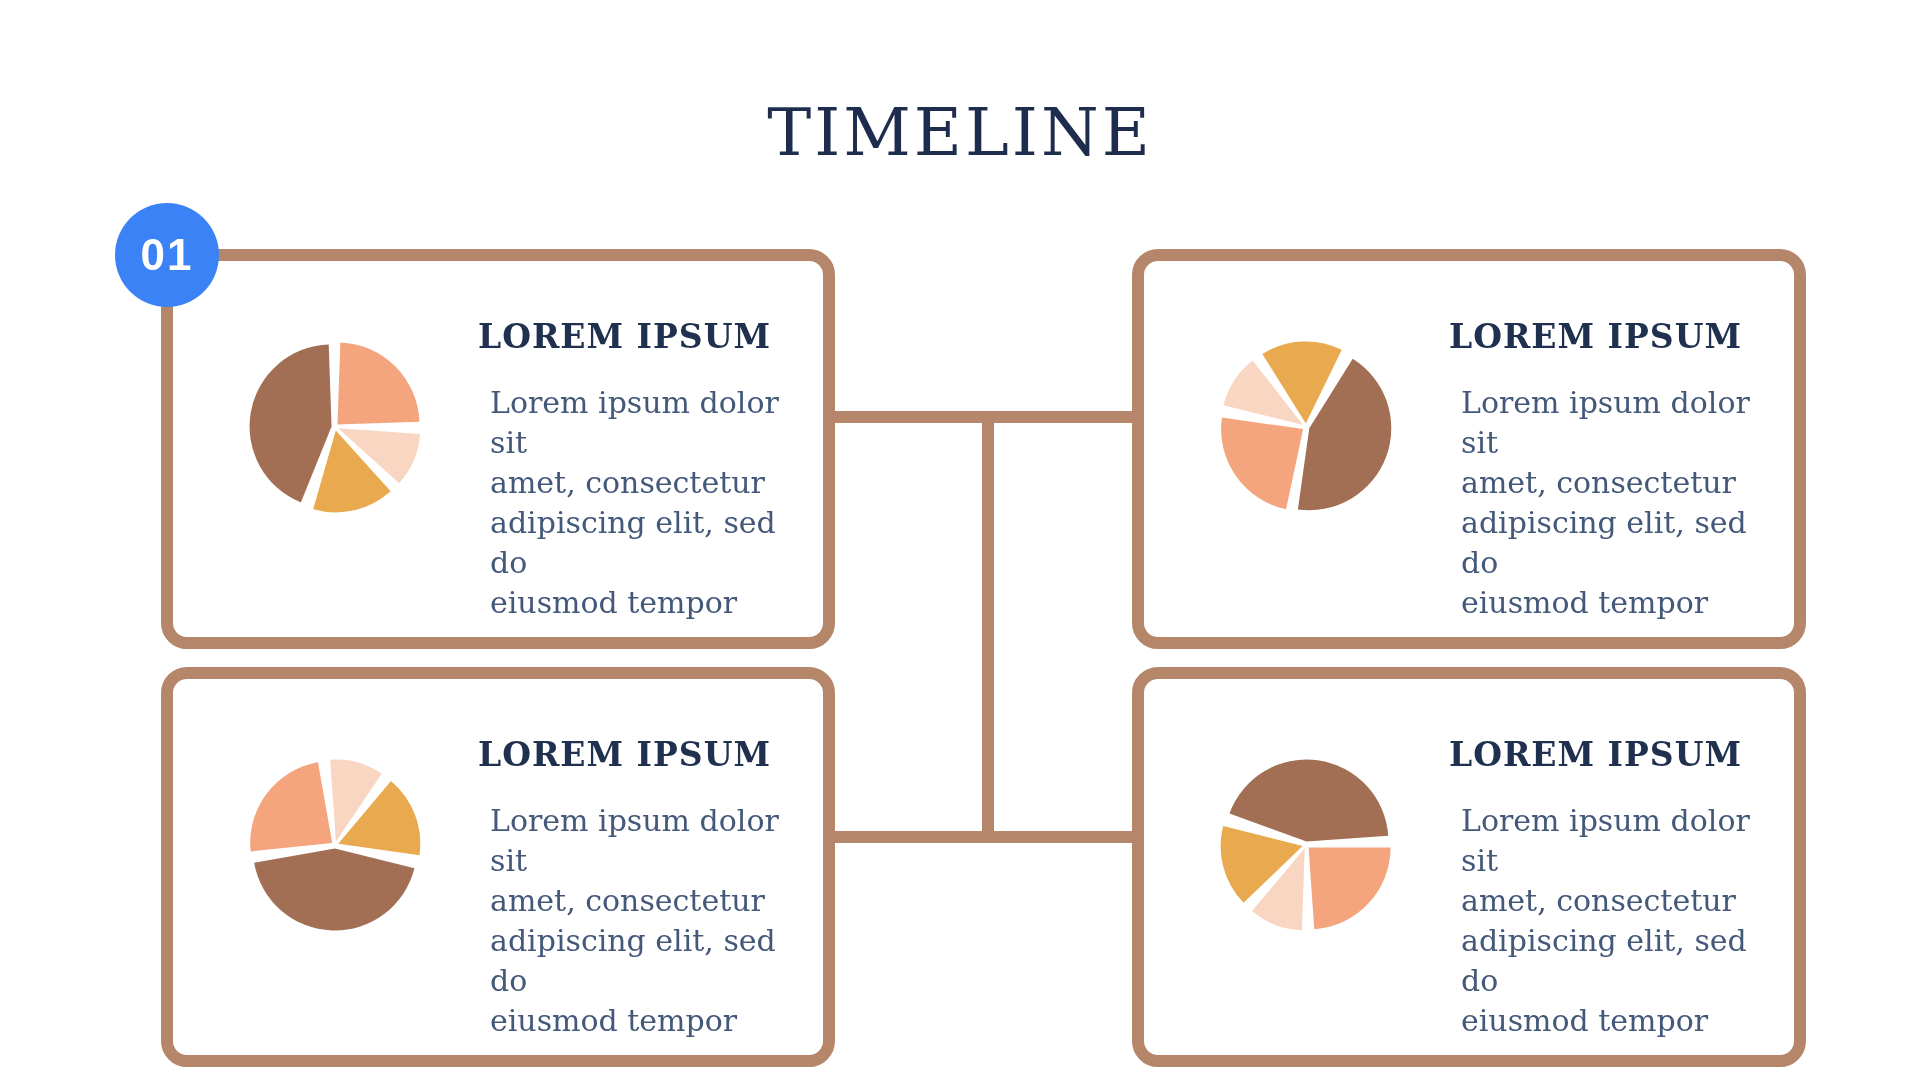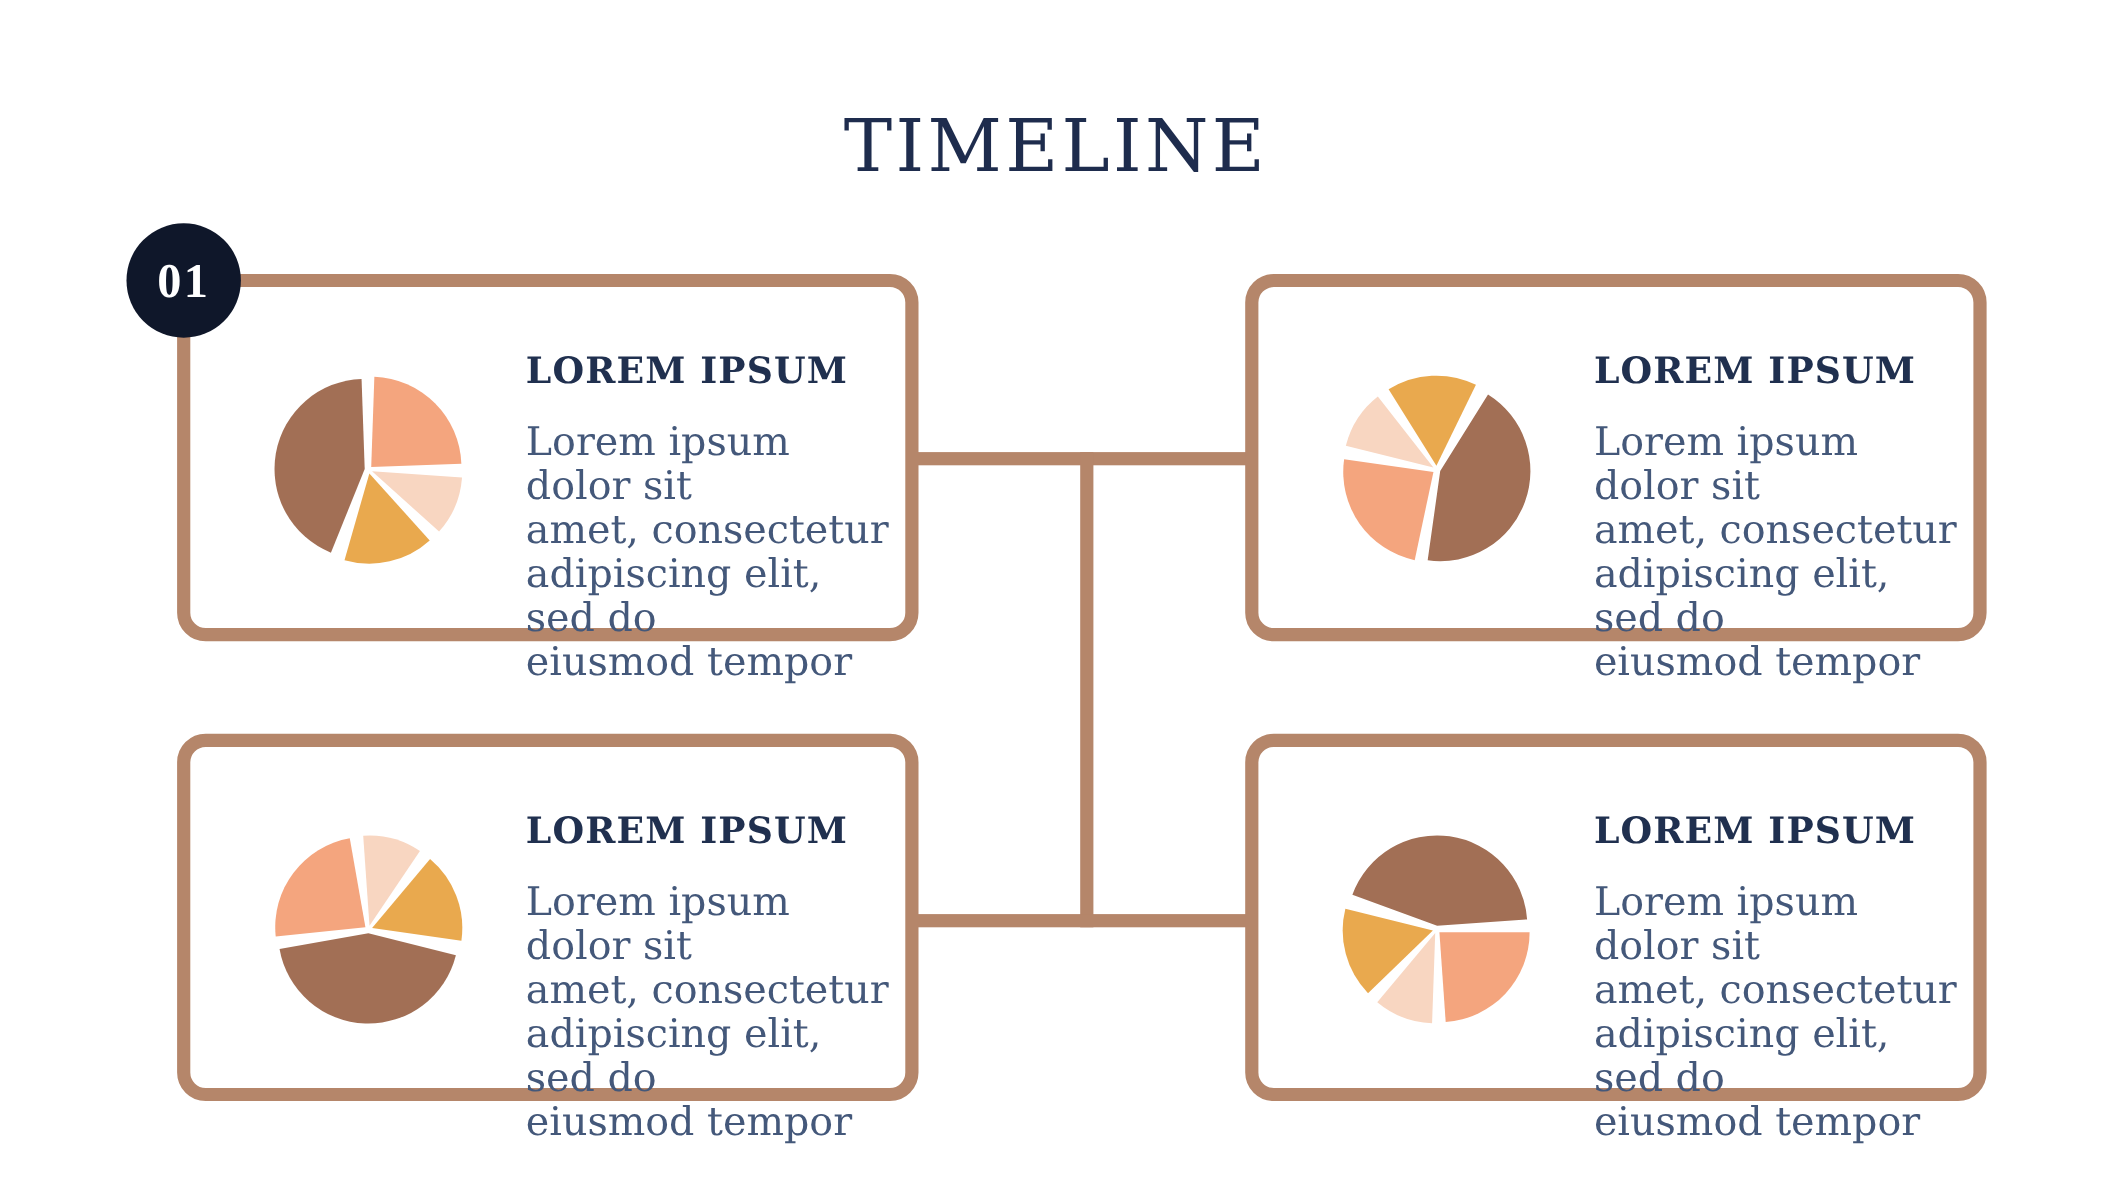--- a/index.html
+++ b/index.html
@@ -6,38 +6,38 @@
   .canvas{
     position:relative;width:1920px;height:1080px;background:#ffffff;
     font-family:"DejaVu Serif", serif;overflow:hidden;
   }
   .title{
     position:absolute;top:52px;left:0;width:1920px;text-align:center;
     font-size:66px;line-height:74px;color:#1e2c4d;letter-spacing:3px;font-weight:normal;
   }
   .connector{position:absolute;background:#b5866a;z-index:1;}
   .card{
-    position:absolute;width:674px;height:334px;box-sizing:border-box;
+    position:absolute;width:674px;height:400px;box-sizing:border-box;
     border:12px solid #b5866a;border-radius:26px;background:#ffffff;z-index:2;
   }
   .badge{
     position:absolute;width:104px;height:104px;border-radius:50%;
-    background:#0f172a;color:#ffffff;z-index:3;
+    background:#3b82f6;color:#ffffff;z-index:3;
     display:flex;align-items:center;justify-content:center;
-    font-family:Liberation Serif, serif;font-weight:bold;font-size:44px;letter-spacing:2px;
+    font-family:Liberation Sans, sans-serif;font-weight:bold;font-size:44px;letter-spacing:2px;
   }
   .pie{position:absolute;left:76px;top:80px;width:172px;height:172px;}
   .pie svg{width:100%;height:100%;}
   .card-text{position:absolute;left:305px;top:56px;width:340px;}
   .card-heading{
     font-size:33px;line-height:40px;font-weight:bold;color:#20304f;
     letter-spacing:1px;margin:0 0 26px 0;
   }
   .card-body{
-    font-size:36px;line-height:40px;color:#44587a;margin:0;white-space:pre-line;
+    font-size:30px;line-height:40px;color:#44587a;margin:12px;white-space:pre-line;
   }
   
   .card-01{left:161px;top:249px;}
   .card-02{left:1132px;top:249px;}
   .card-03{left:161px;top:667px;}
   .card-04{left:1132px;top:667px;}
   .badge-01{left:115px;top:203px;}
   .badge-02{left:1086px;top:203px;}
   .badge-03{left:115px;top:621px;}
   .badge-04{left:1086px;top:621px;}

